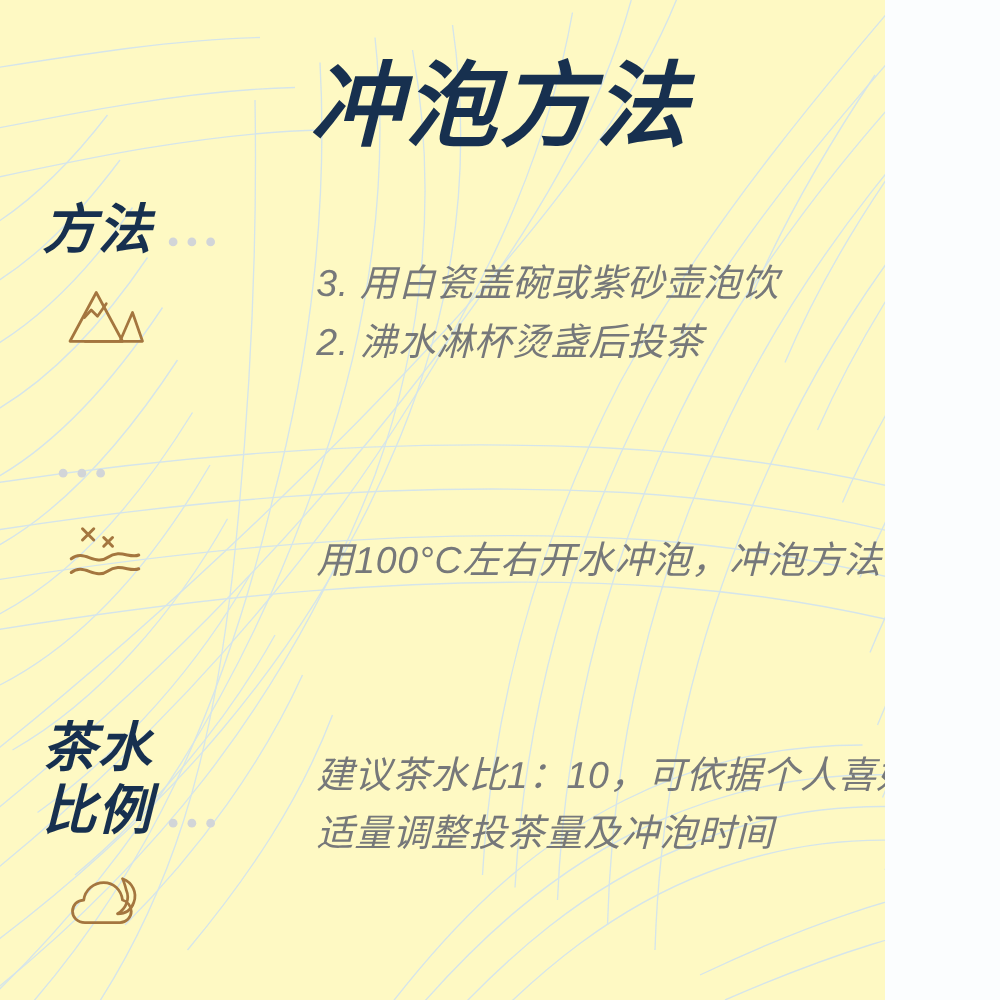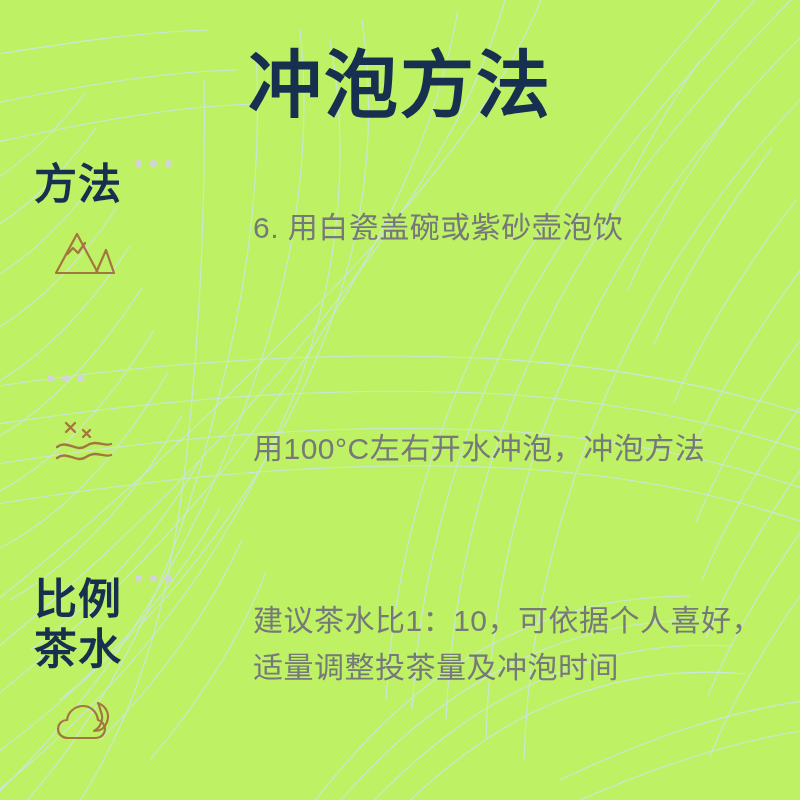--- a/index.html
+++ b/index.html
@@ -10,24 +10,25 @@
   body {
     width: 800px;
     height: 800px;
     background: #fbfdfe;
     font-family: "Liberation Sans", "DejaVu Sans", sans-serif;
     overflow: hidden;
   }
 
   #page {
     position: relative;
-    width: 800px;
+    width: 708px;
     height: 800px;
-    background: #bef264;
+    background: #fef9c3;
     overflow: hidden;
+    font-style: italic;
   }
 
   
   #bg-pattern {
     position: absolute;
     left: 0; top: 0;
     width: 800px;
     height: 800px;
     z-index: 0;
     pointer-events: none;
@@ -62,21 +63,21 @@
 
   .label-col {
     position: absolute;
     left: 34px;
     top: 0;
     width: 195px;
   }
 
   .label-row {
     display: flex;
-    align-items: flex-start;
+    align-items: flex-end;
   }
 
   .label-text {
     font-family: "Liberation Serif", "DejaVu Serif", serif;
     font-weight: bold;
     font-size: 43px;
     line-height: 50px;
     letter-spacing: 1px;
     color: #17304f;
     white-space: pre;
@@ -203,21 +204,22 @@
         <svg width="62" height="48" viewBox="0 0 62 48" xmlns="http://www.w3.org/2000/svg">
           <g fill="none" stroke="#a4763f" stroke-width="2.2" stroke-linejoin="round" stroke-linecap="round">
             <path d="M2 45 L23 6 L44 45 Z"></path>
             <path d="M14 45 L42 45 L52 22 L60 45 Z"></path>
             <path d="M13.5 26 L19 20 L24 25 L31 15"></path>
           </g>
         </svg>
       </div>
     </div>
     <div class="body-col">
-      <div class="body-line">6. 用白瓷盖碗或紫砂壶泡饮</div>
+      <div class="body-line">3. 用白瓷盖碗或紫砂壶泡饮</div>
+      <div class="body-line">2. 沸水淋杯烫盏后投茶</div>
     </div>
   </div>
 
   <div class="section" id="section-1">
     <div class="label-col">
       <div class="label-row">
         <span class="dots">
             <i></i>
             <i></i>
             <i></i>
@@ -235,29 +237,29 @@
       </div>
     </div>
     <div class="body-col">
       <div class="body-line">用100°C左右开水冲泡，冲泡方法</div>
     </div>
   </div>
 
   <div class="section" id="section-2">
     <div class="label-col">
       <div class="label-row">
+        <span class="label-text">茶水</span>
+      </div>
+      <div class="label-row">
         <span class="label-text">比例</span>
         <span class="dots">
             <i></i>
             <i></i>
             <i></i>
           </span>
-      </div>
-      <div class="label-row">
-        <span class="label-text">茶水</span>
       </div>
       <div class="icon-wrap">
         <svg width="66" height="48" viewBox="0 0 66 48" xmlns="http://www.w3.org/2000/svg">
           <g fill="none" stroke="#a4763f" stroke-width="2.2" stroke-linejoin="round" stroke-linecap="round">
             <path d="M42 6 C 50 9, 54 17, 51 25 C 49 31, 44 34, 38 34 C 45 30, 48 22, 45 15 C 44 11, 43 8, 42 6 Z"></path>
             <path d="M12 41 C 6 41, 2 37, 2 32 C 2 27, 6 23, 11 23 C 12 15, 19 9, 27 9 C 35 9, 41 15, 42 23 C 46 24, 49 28, 49 32 C 49 37, 45 41, 40 41 Z"></path>
           </g>
         </svg>
       </div>
     </div>

